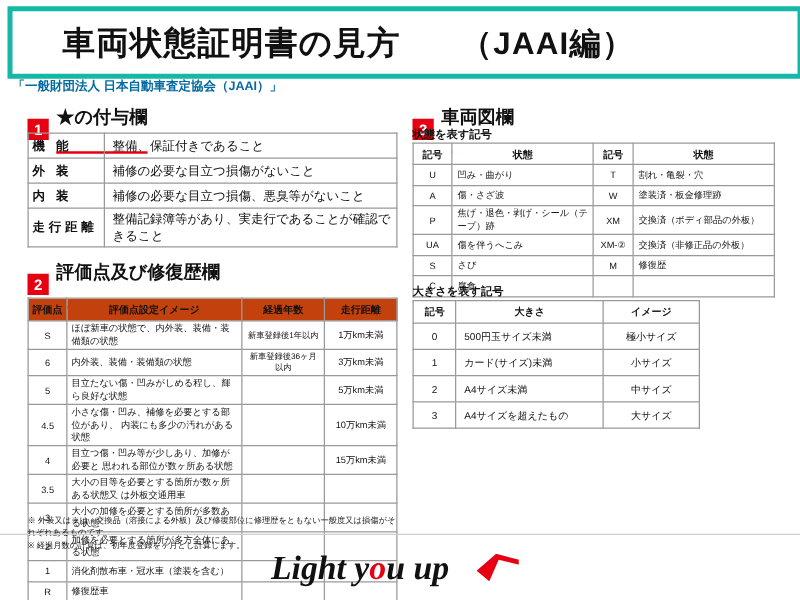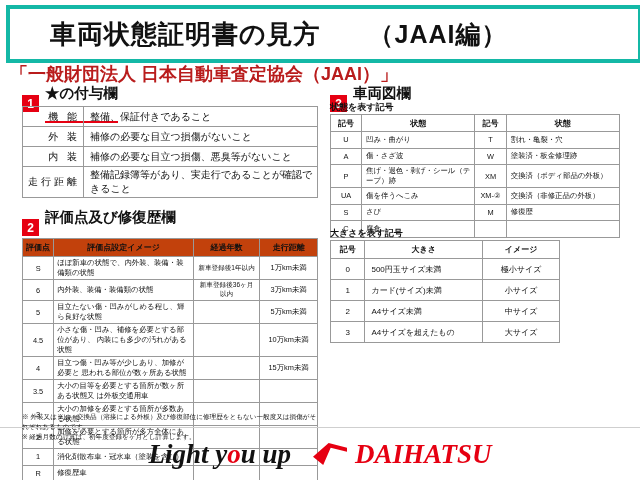--- a/index.html
+++ b/index.html
@@ -5,35 +5,35 @@
   html,body{margin:0;padding:0;}
   body{width:640px;height:480px;background:#ffffff;font-family:"Liberation Sans", sans-serif;overflow:hidden;position:relative;}
   .page{position:absolute;inset:0;}
 
   
   .header{position:absolute;left:0;top:0;width:640px;height:60px;}
   .header-inner{position:absolute;left:6px;top:5px;width:628px;height:50px;border:4px solid #14b8a6;display:flex;align-items:center;}
   .title-main{font-size:26px;font-weight:bold;color:#111;letter-spacing:1px;margin-left:40px;}
   .title-sub{font-size:25px;font-weight:bold;color:#111;margin-left:48px;letter-spacing:1px;}
 
-  .org-line{position:absolute;left:10px;top:62px;font-size:18px;color:#b91c1c;font-weight:bold;}
+  .org-line{position:absolute;left:10px;top:62px;font-size:10px;color:#0369a1;font-weight:bold;}
 
   
   .sec-head{position:absolute;display:flex;align-items:center;}
   .sec-num{width:17px;height:17px;background:#e60012;color:#fff;font-size:12px;font-weight:bold;display:flex;align-items:center;justify-content:center;}
   .sec-title{font-size:14.5px;font-weight:bold;color:#111;margin-left:6px;border-bottom:2px solid #e60012;padding-bottom:18px;}
 
   
   table{border-collapse:collapse;position:absolute;}
   td,th{border:1px solid #999;font-size:8.5px;color:#111;padding:1px 3px;vertical-align:middle;}
 
   
   #t-futai{left:22px;top:106px;width:296px;}
   #t-futai td{height:17px;}
-  #t-futai td.lbl{width:54px;text-align:right;font-size:10px;letter-spacing:3px;}
+  #t-futai td.lbl{width:54px;text-align:left;font-size:10px;letter-spacing:3px;font-weight:bold;}
   #t-futai td.val{font-size:10px;padding-left:6px;}
 
   
   #t-hyouka{left:22px;top:238px;width:296px;}
   #t-hyouka th{background:#c2410c;font-size:8px;text-align:center;height:15px;font-weight:bold;}
   #t-hyouka td{height:13.5px;font-size:7.4px;}
   #t-hyouka td.c1{width:26px;text-align:center;}
   #t-hyouka td.c2{width:148px;padding-left:3px;}
   #t-hyouka td.c3{width:66px;text-align:center;font-size:6.6px;}
   #t-hyouka td.c4{width:56px;text-align:center;font-size:7.4px;}
@@ -270,16 +270,15 @@
     </tr>
   </tbody>
     </table>
 
   <div class="gray-rule"></div>
   <div class="footer-band">
     <span class="light"><span>Light y</span><span class="u">o</span><span>u up</span></span>
     <span class="dh-logo">
         <span class="swoosh"></span>
       </span>
-    <span class="daihatsu">DAIHATSU</span>
   </div>
 
 </div>
 
 </body></html>

